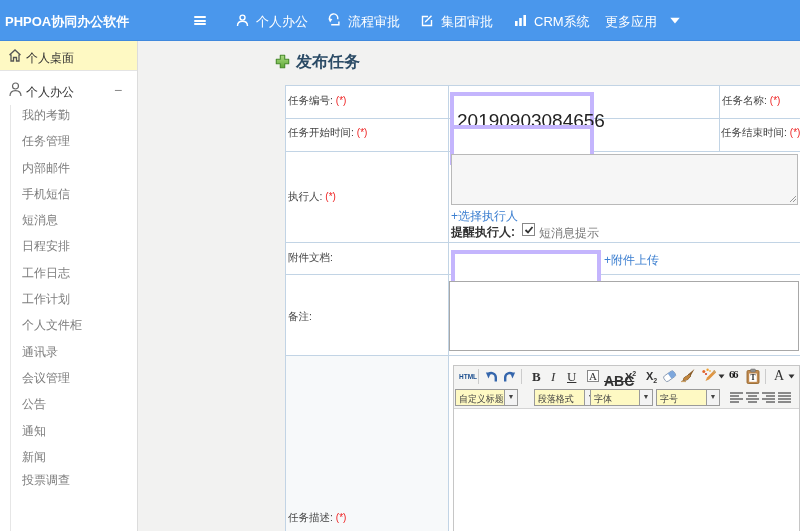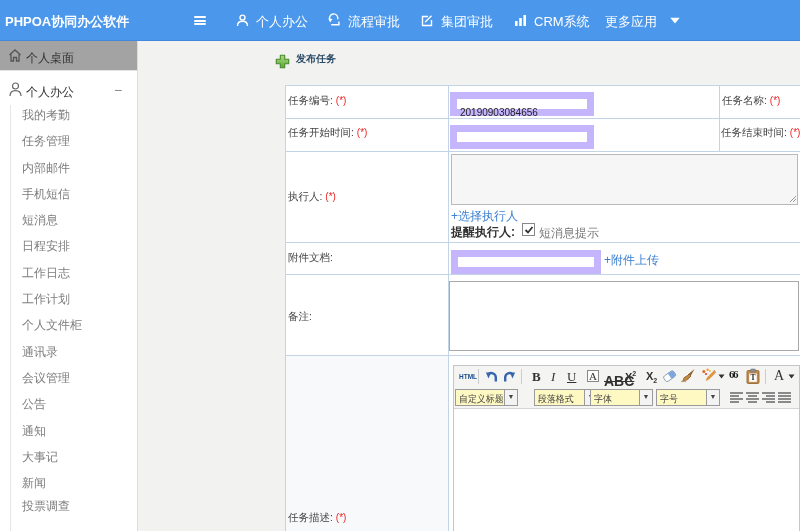--- a/index.html
+++ b/index.html
@@ -9,40 +9,40 @@
 
 #topbar{position:absolute;left:0;top:0;width:800px;height:41px;background:#4a97ec;border-bottom:0;color:#fff}
 #topbar:after{content:"";position:absolute;left:0;top:40px;width:800px;height:1px;background:#4089dd}
 #logo{position:absolute;left:5px;top:13px;font-size:13px;font-weight:bold}
 .burger{position:absolute;left:194px;top:16px;width:12px;height:9px}
 .burger b{position:absolute;left:0;width:12px;height:2px;background:#fff;border-radius:1px}
 .nav-it{position:absolute;top:13px;font-size:13px;white-space:nowrap}
 .nav-it svg{vertical-align:-1px;margin-right:7px}
 
 #side{position:absolute;left:0;top:41px;width:138px;height:490px;background:#fff;border-right:1px solid #dcdcdc}
-#side-head{position:absolute;left:0;top:0;width:137px;height:30px;background:#a3a3a3;border-bottom:1px solid #e4e4e4;color:#333;font-size:12px}
+#side-head{position:absolute;left:0;top:0;width:137px;height:30px;background:#fef9c3;border-bottom:1px solid #e4e4e4;color:#333;font-size:12px}
 #side-head .t{position:absolute;left:26px;top:9px;font-weight:normal;color:#333}
 #pbg{position:absolute;left:0;top:37px;width:137px;height:26px;color:#333;font-size:12px}
 #pbg .t{position:absolute;left:26px;top:6px}
 #pbg .m{position:absolute;left:114px;top:4px;color:#888;font-size:14px}
 #submenu{position:absolute;left:0;top:61px;width:137px}
 #submenu .ln{position:absolute;left:10px;top:3px;bottom:-430px;width:1px;background:#e6e6e6;height:430px}
 #submenu .it{position:relative;height:26.3px;line-height:26.3px;padding-left:22px;font-size:12px;color:#7d7d7d;white-space:nowrap}
 #submenu .pl{position:absolute;left:100px;top:0;color:#777;font-size:14px}
 
 #title{position:absolute;left:275px;top:53px;height:16px;width:160px;white-space:nowrap}
-#title .tx{position:absolute;left:21px;top:-1px;font-size:10px;font-weight:bold;color:#2b4b66}
+#title .tx{position:absolute;left:21px;top:-1px;font-size:16px;font-weight:bold;color:#2b4b66}
 
 #tbl{position:absolute;left:285px;top:85px;width:515px;height:446px;background:#fff;border-left:1px solid #c2d4e5;border-top:1px solid #c2d4e5}
 .hline{position:absolute;left:0;width:515px;height:1px;background:#c2d4e5}
 .vline{position:absolute;width:1px;background:#c2d4e5}
 .lbl{position:absolute;left:2px;font-size:10.5px;color:#454545;white-space:nowrap}
 .lbl .star{font-size:10px}
 .star{color:#ee2222}
-.inp{position:absolute;border:7px solid #c4b5fd;background:#fff;font-size:10px;color:#222;font-family:"Liberation Sans",sans-serif;padding:5px 3px}
+.inp{position:absolute;border:4px solid #c4b5fd;background:#fff;font-size:19px;color:#222;font-family:"Liberation Sans",sans-serif;padding:16px 3px}
 a.lk{color:#3c7fd0;font-size:12px;text-decoration:none;position:absolute;white-space:nowrap}
 
 #ed{position:absolute;left:167px;top:279px;width:347px;height:172px;border:1px solid #c6c6c6;background:#fff}
 #tb1{position:absolute;left:0;top:0;width:345px;height:21px;background:#f4f4f3}
 #tb2{position:absolute;left:0;top:21px;width:345px;height:22px;background:#f4f4f3;border-bottom:1px solid #d4d4d4}
 .sep{position:absolute;top:3px;width:1px;height:15px;background:#ccc}
 .ti{position:absolute;font-size:13px;color:#333}
 .dd{position:absolute;top:2px;height:17px;background:#fef9c3;border:1px solid #9a9a9a;font-size:9.6px;color:#444}
 .dd .ar{position:absolute;right:0;top:0;width:13px;height:15px;border-left:1px solid #9a9a9a;background:#f3f3f3;text-align:center;line-height:14px;font-size:7px;color:#444}
 .dd .dt{position:absolute;left:3px;top:3px;white-space:nowrap;transform:scaleX(0.93);transform-origin:0 0}
@@ -110,21 +110,20 @@
     <div class="it">手机短信</div>
     <div class="it">短消息</div>
     <div class="it">日程安排</div>
     <div class="it">工作日志</div>
     <div class="it">工作计划</div>
     <div class="it">个人文件柜</div>
     <div class="it">通讯录</div>
     <div class="it">会议管理</div>
     <div class="it">公告</div>
     <div class="it">通知</div>
-    <div class="it">大事记</div>
     <div class="it">新闻</div>
     <div class="it" style="margin-top:-3px">投票调查</div>
   </div>
 </div>
 
 <div id="title">
   <svg class="abs" style="left:0;top:1px" width="15" height="15" viewBox="0 0 15 15">
       <defs>
         <linearGradient id="gp" x1="0" y1="0" x2="0" y2="1">
           <stop offset="0" stop-color="#aadb82"></stop>

